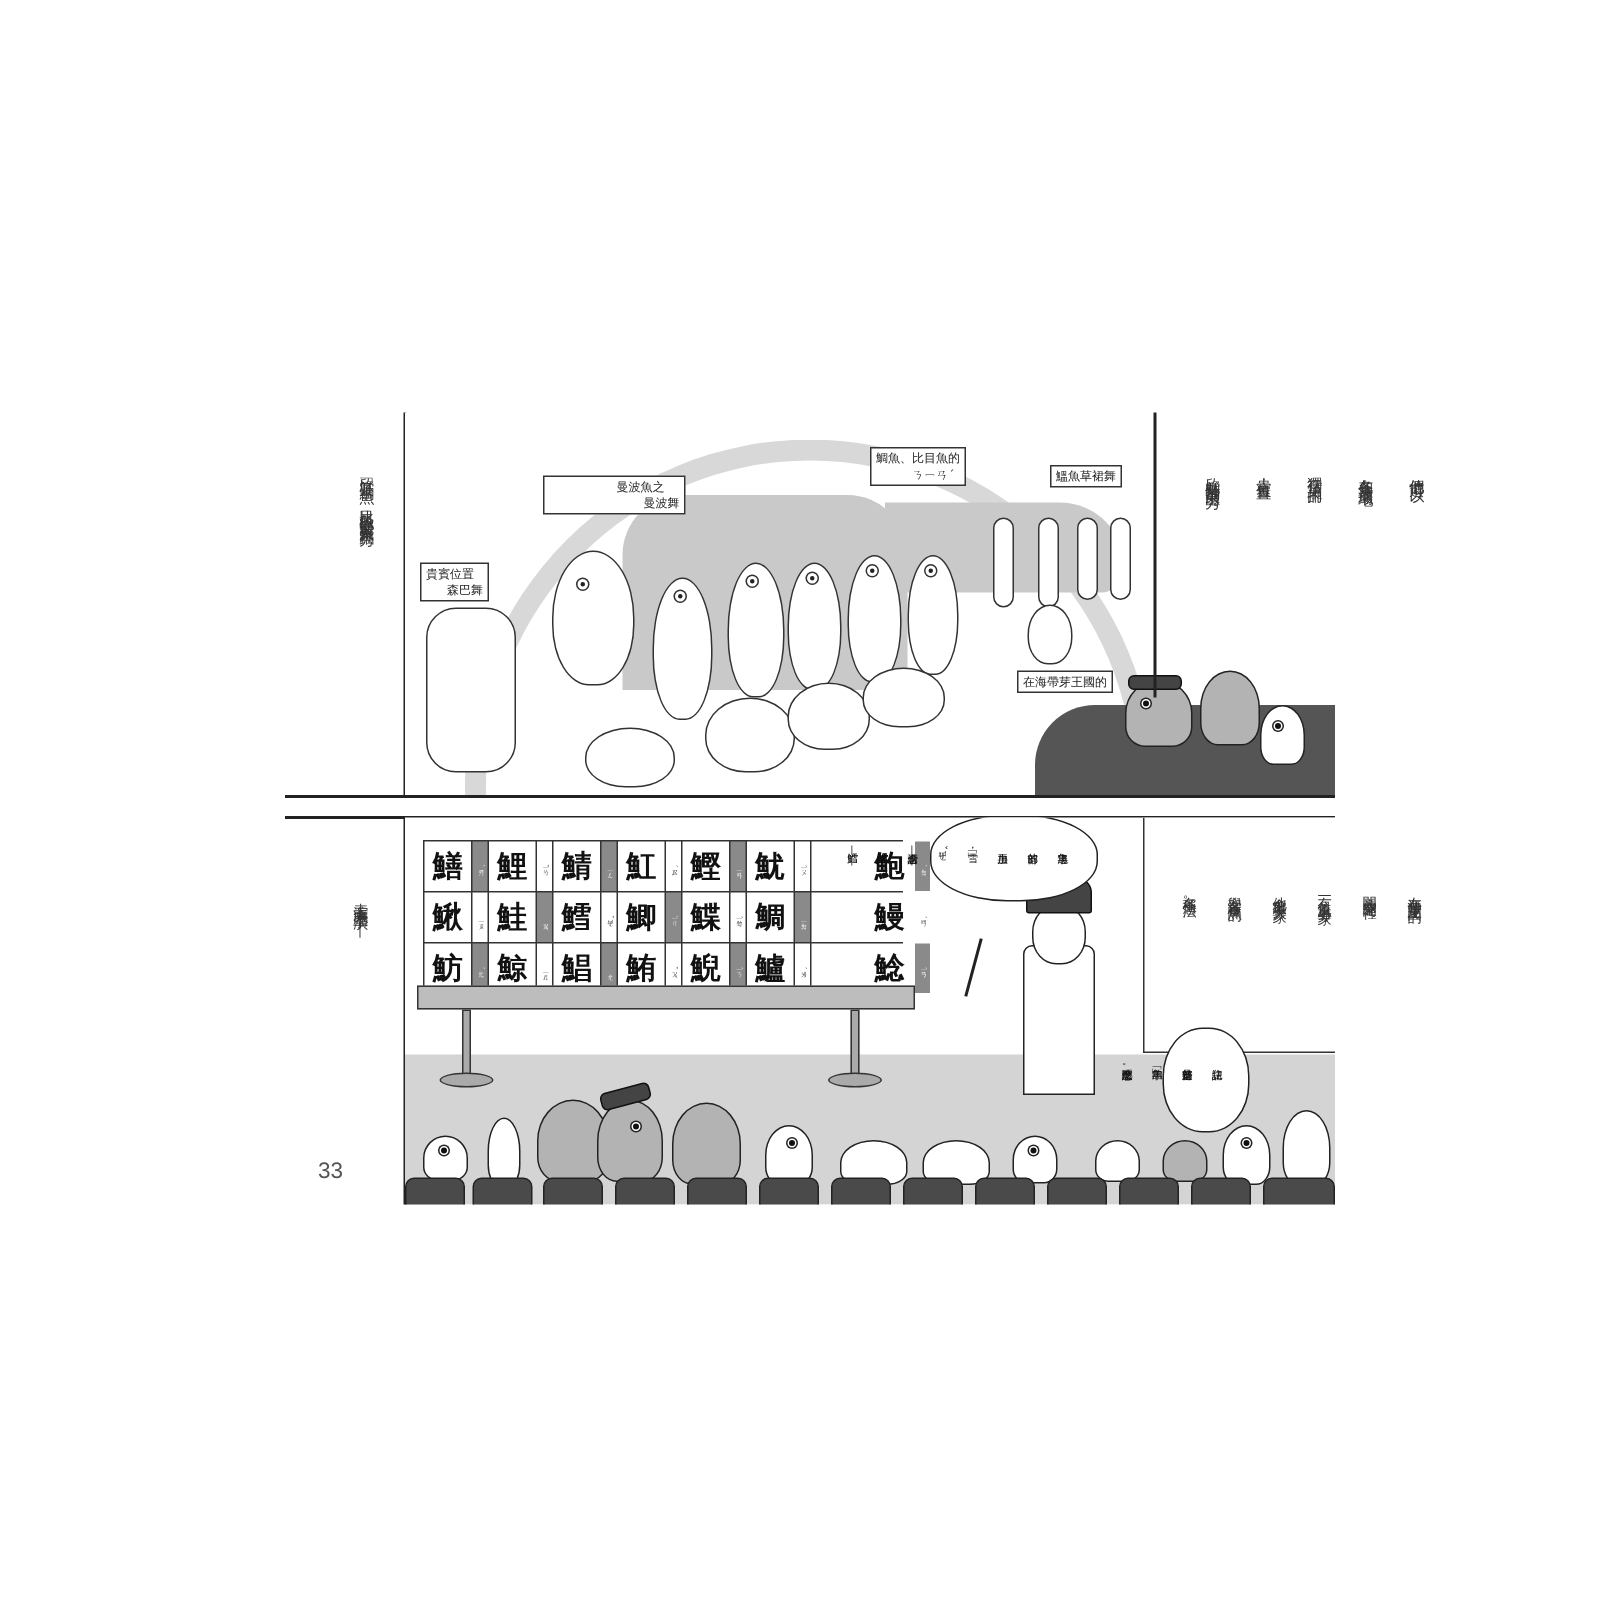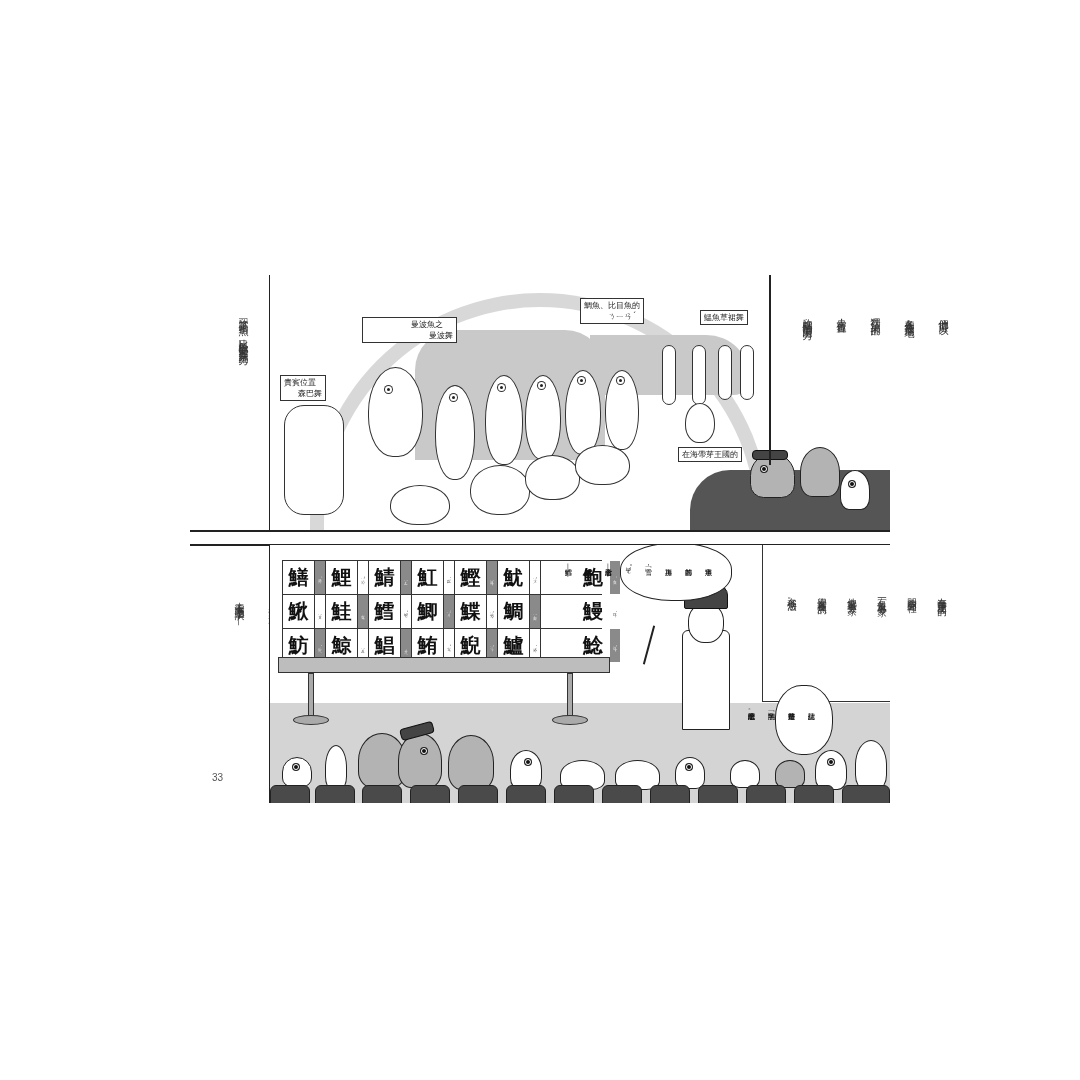--- a/index.html
+++ b/index.html
@@ -74,21 +74,21 @@
     writing-mode: vertical-rl; padding: 10px 6px; color: #111; white-space: pre;
   }
   .teacher-body { position: absolute; background: #fff; border: 1.5px solid #222; }
   .teacher-head { position: absolute; background: #fff; border: 1.5px solid #222; border-radius: 45%; }
   .hat { position: absolute; background: #444; border: 1.5px solid #111; }
 
   .critter { position: absolute; background: #fff; border: 1.5px solid #222; border-radius: 50% 50% 30% 30%; }
   .critter.gray { background: #b3b3b3; }
   .critter .eye { position:absolute; width:6px; height:6px; border-radius:50%; background:#111; border:1.5px solid #fff; box-shadow:0 0 0 1px #222; }
 
-  .page-number { position: absolute; left: 212px; top: 772px; font-size: 10px; color: #555;
+  .page-number { position: absolute; left: 212px; top: 772px; font-size: 15px; color: #555;
                  font-family: "Liberation Sans", sans-serif; }
 </style>
 </head>
 <body>
 
 <div class="page">
 
   <div class="vtext" style="left:218px; top:292px; height:220px;">
     <span>首先，他們在一開始走進來的入口廣場，</span><br>
     <span>欣賞了「鯛魚、比目魚歡樂迎賓」舞蹈秀。</span>

